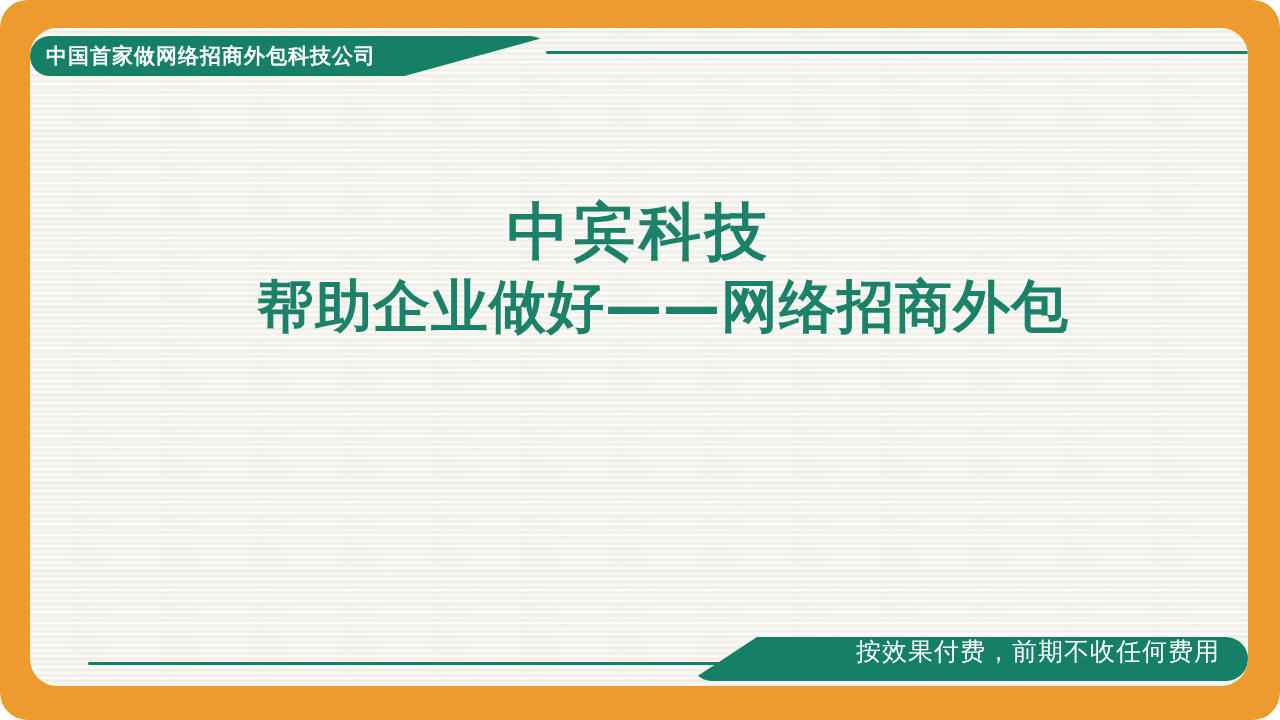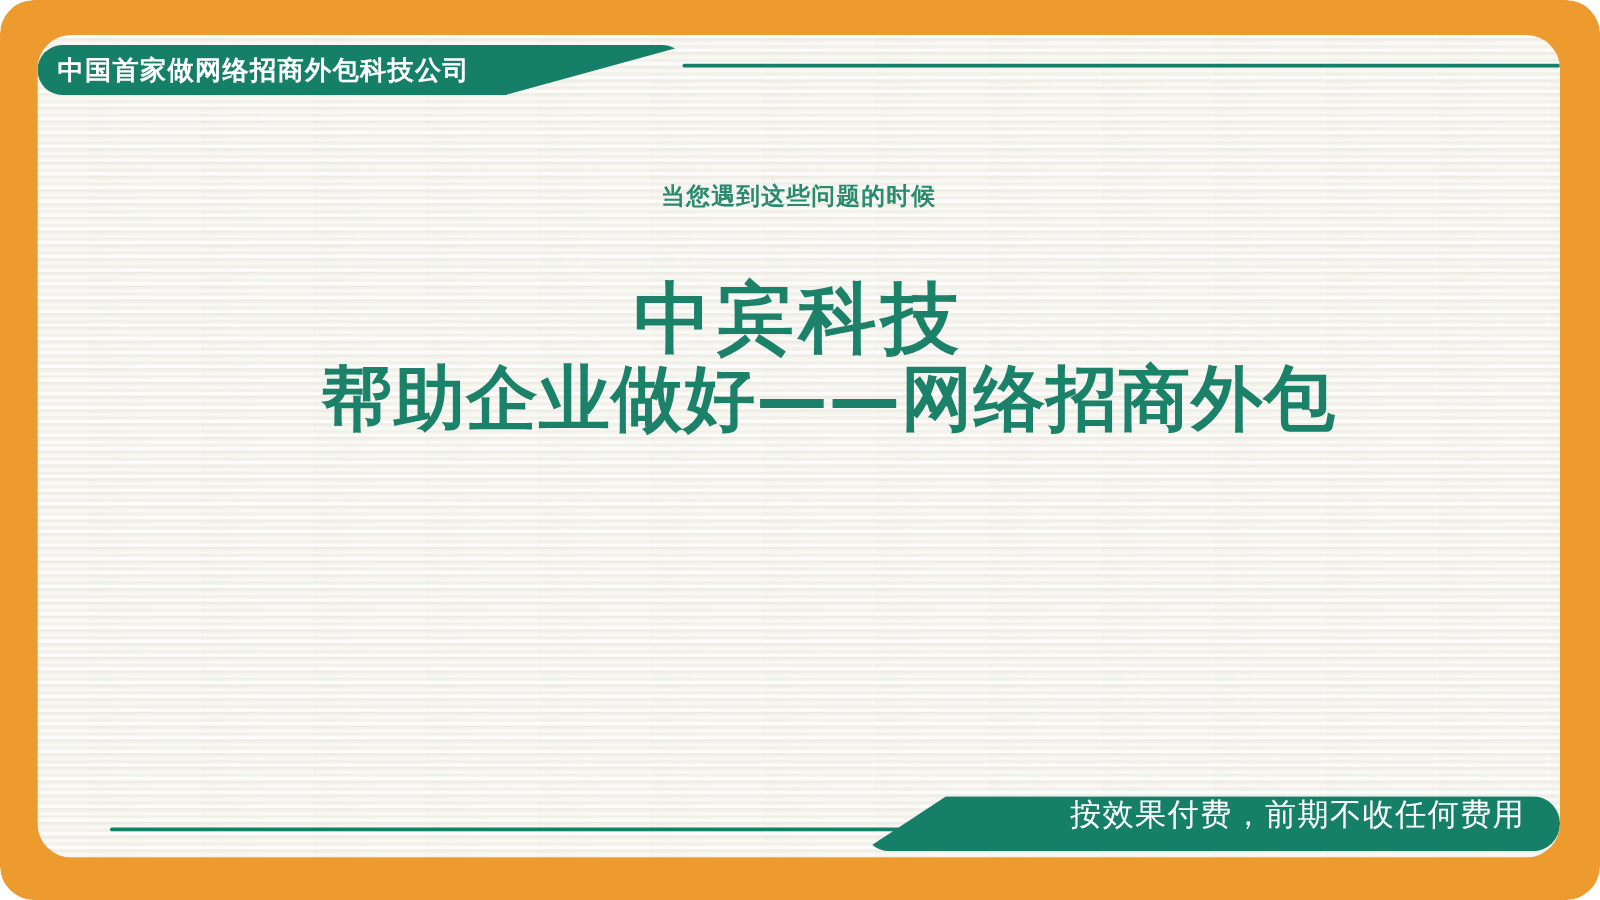--- a/index.html
+++ b/index.html
@@ -100,21 +100,21 @@
   }
   #tagline{
     margin-top:-2px;
     color:#1B8269;
     font-size:28px;
     font-weight:bold;
     letter-spacing:0px;
     line-height:1.25;
   }
   #headline{
-    margin-top:0;
+    margin-top:10px;
     color:#1B8269;
     font-size:57px;
     font-weight:bold;
     letter-spacing:1px;
     line-height:1.15;
     white-space:nowrap;
     padding-left:48px;
   }
 
   
@@ -157,21 +157,20 @@
 
   <div id="page">
 
     <div id="top-band">
       <div id="top-band-block"></div>
       <div id="top-band-rule"></div>
       <div id="top-band-title">中国首家做网络招商外包科技公司</div>
     </div>
 
     <div id="content">
-      <div id="eyebrow">当您遇到这些问题的时候</div>
       <div id="brand">中宾科技</div>
       <div id="headline">帮助企业做好——网络招商外包</div>
     </div>
 
     <div id="bottom-band">
       <div id="bottom-band-rule"></div>
       <div id="bottom-band-block"></div>
       <div id="bottom-band-text">按效果付费，前期不收任何费用</div>
     </div>
 

